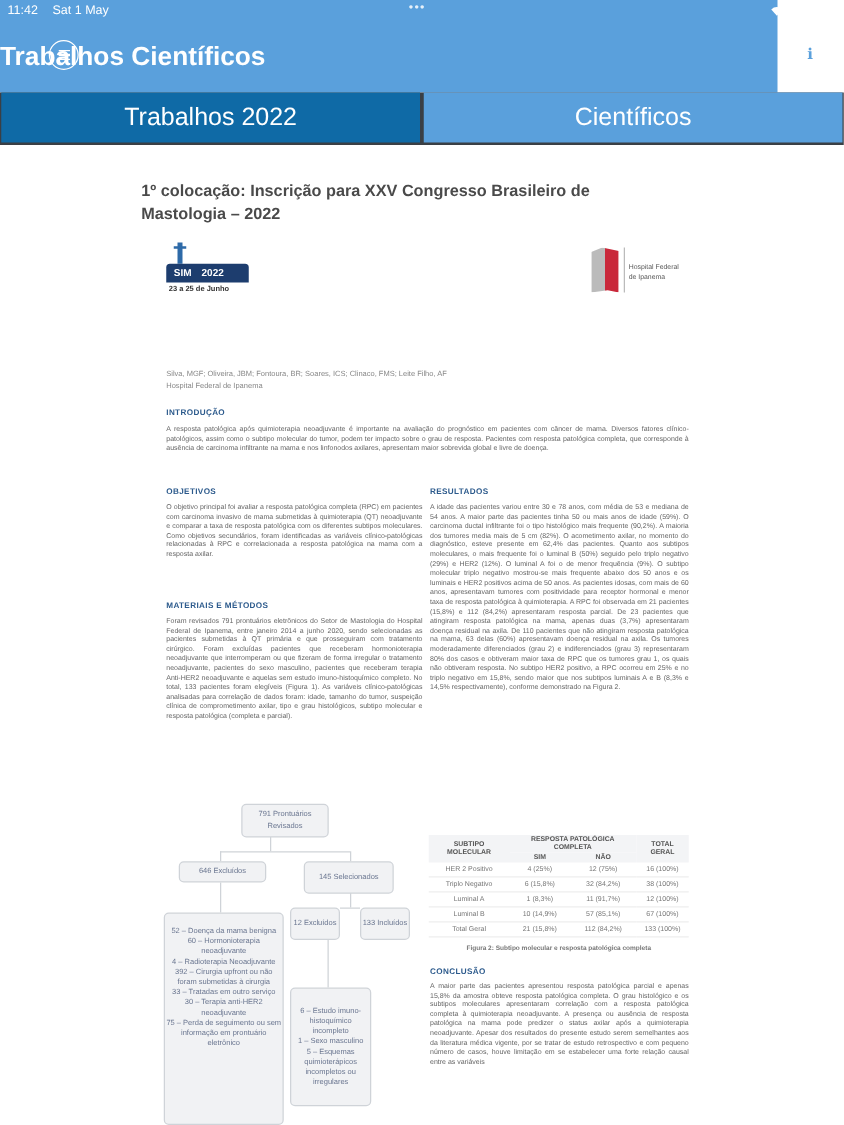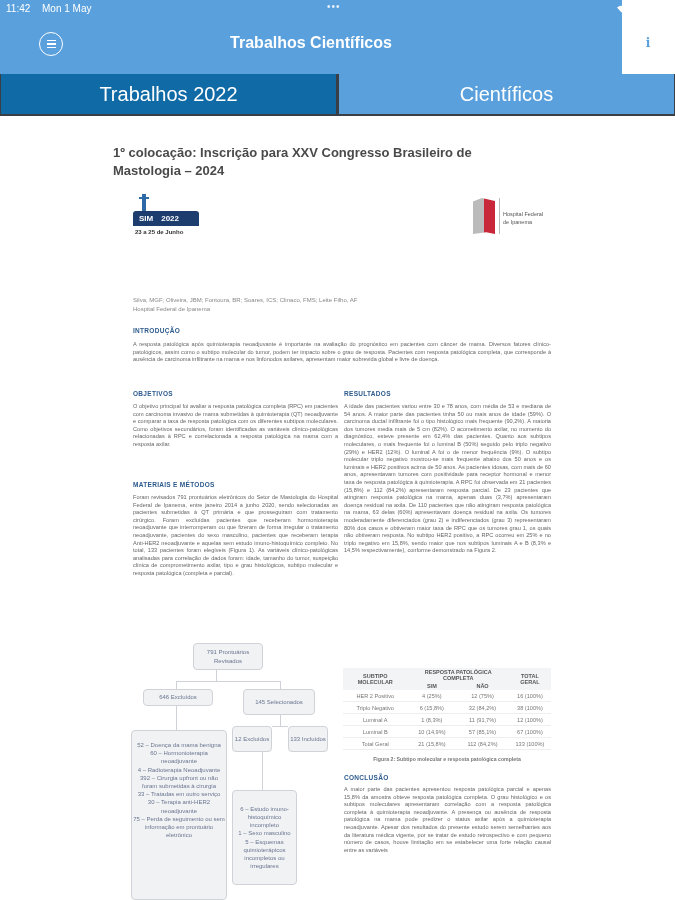--- a/index.html
+++ b/index.html
@@ -7,21 +7,21 @@
   .topbar { position: absolute; left: 0; top: 0; width: 622px; height: 74px; background: #5aa0dc; color: #fff; }
   .status { position: absolute; left: 0; top: 0; width: 675px; height: 18px; font-size: 10px; color: #fff; }
   .status .time { position: absolute; left: 6px; top: 3px; }
   .status .date { position: absolute; left: 42px; top: 3px; }
   .status .dots { position: absolute; left: 327px; top: 1px; font-size: 10px; letter-spacing: 1px; opacity: .85; }
   .status .right { position: absolute; right: 6px; top: 3px; display: flex; align-items: center; gap: 4px; }
   .battery { width: 20px; height: 9px; border: 1px solid #fff; border-radius: 2px; position: relative; }
   .battery .fill { position: absolute; left: 1px; top: 1px; bottom: 1px; background: #fff; border-radius: 1px; }
   .menu-btn { position: absolute; left: 39px; top: 32px; width: 24px; height: 24px; border: 1.5px solid #fff; border-radius: 50%; display: flex; align-items: center; justify-content: center; flex-direction: column; gap: 2px; }
   .menu-btn span { display: block; width: 9px; height: 1.5px; background: #fff; }
-  .app-title { position: absolute; left: 0; right: 0; top: 34px; text-align: center; font-size: 16px; font-weight: bold; color: #fff; }
+  .app-title { position: absolute; left: 0; right: 0; top: 34px; text-align: left; font-size: 21px; font-weight: bold; color: #fff; }
   .info-btn { position: absolute; left: 639px; top: 34px; width: 18px; height: 18px; border-radius: 50%; background: #fff; color: #5aa0dc; font-size: 12px; font-weight: bold; text-align: center; line-height: 18px; font-family: "DejaVu Serif", serif; }
   .tabs { position: absolute; left: 0; top: 74px; width: 675px; height: 42px; display: flex; background: #3a3f45; padding: 0 1px 2px 1px; gap: 3px; }
   .tab { flex: 1; display: flex; align-items: center; justify-content: center; font-size: 20px; color: #fff; }
   .tab.active { background: #0f6aa6; }
   .tab.inactive { background: #5aa0dc; }
   .content { position: absolute; left: 0; top: 116px; width: 675px; height: 784px; background: #fff; }
   .headline { position: absolute; left: 113px; top: 144px; width: 420px; font-size: 13px; font-weight: bold; color: #4a4a4a; line-height: 18px; }
   .poster { position: absolute; left: 125px; top: 185px; width: 430px; height: 715px; overflow: hidden; color: #555; }
   .sim-logo { position: absolute; left: 8px; top: 4px; width: 80px; height: 45px; }
   .sim-badge { position: absolute; left: 0; top: 22px; width: 66px; height: 15px; background: #1d3d6e; border-radius: 3px 3px 0 0; color: #fff; font-size: 8px; font-weight: bold; padding-left: 6px; line-height: 15px; }
@@ -43,21 +43,21 @@
   .rtable th { font-size: 5.5px; font-weight: bold; color: #555; background: #f3f4f6; padding: 1px 2px; text-align: center; }
   .rtable td { text-align: center; padding: 2.5px 2px; border-bottom: 1px solid #eee; }
   .fig-cap { position: absolute; left: 218px; top: 571px; width: 208px; text-align: center; font-size: 5.2px; color: #777; font-weight: bold; }
 </style>
 </head>
 <body>
 
 <div class="topbar">
   <div class="status">
     <span class="time">11:42</span>
-    <span class="date">Mon 1 May</span>
+    <span class="date">Sat 1 May</span>
     <span class="dots">•••</span>
     <span class="right">
       <svg width="11" height="9" viewBox="0 0 11 9">
           <path d="M5.5 8.5 L1 3.5 A6.5 6.5 0 0 1 10 3.5 Z" fill="#fff"></path>
         </svg>
       <span>8%</span>
       <span class="battery">
           <span class="fill" id="battery-fill" style="width: 8.64px;"></span>
         </span>
     </span>
@@ -71,21 +71,21 @@
   <div class="info-btn">i</div>
 </div>
 
 <div class="tabs">
   <div class="tab active">Trabalhos 2022</div>
   <div class="tab inactive">Científicos</div>
 </div>
 
 <div class="content"></div>
 
-<div class="headline">1º colocação: Inscrição para XXV Congresso Brasileiro de Mastologia – 2024</div>
+<div class="headline">1º colocação: Inscrição para XXV Congresso Brasileiro de Mastologia – 2022</div>
 
 <div class="poster">
   <div class="sim-logo">
     <div class="sim-tower"></div>
     <div class="sim-badge"><span>SIM</span><b>2022</b></div>
     <div class="sim-date">23 a 25 de Junho</div>
   </div>
   <div class="hosp-logo">
     <div class="hosp-mark"></div>
     <div class="hosp-line"></div>

